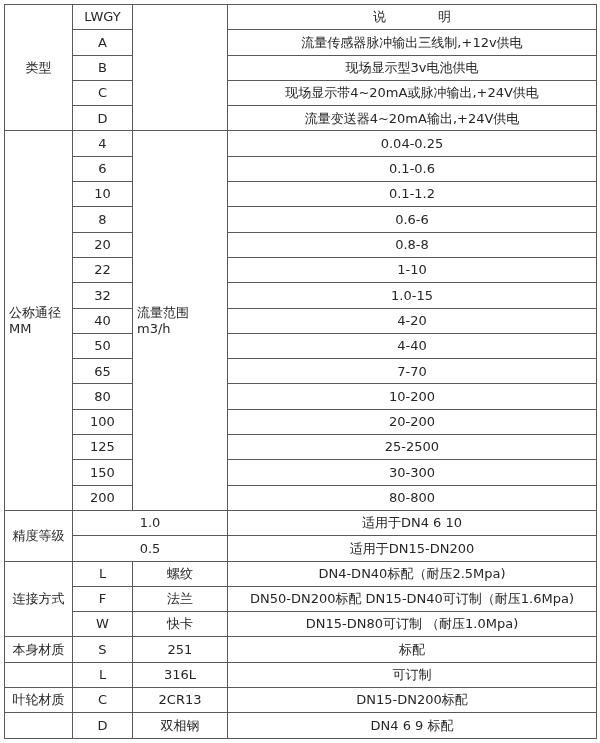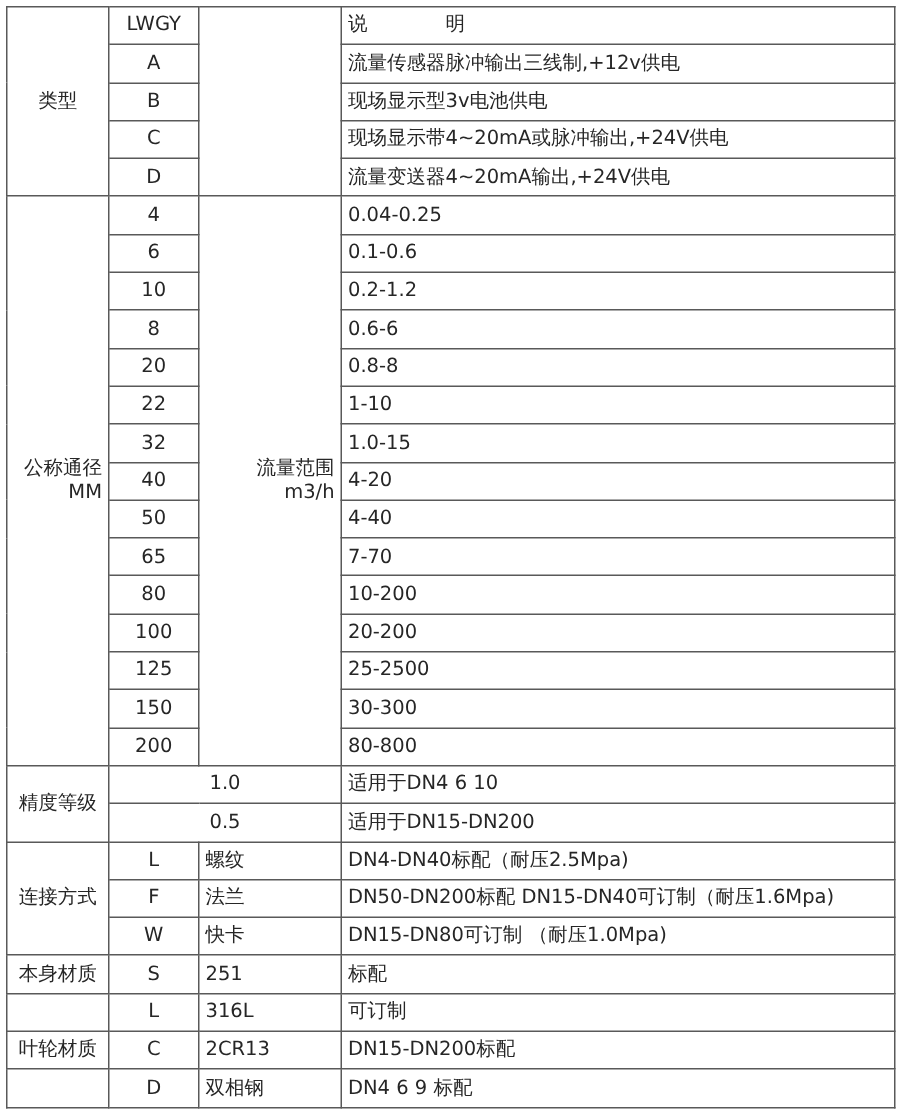--- a/index.html
+++ b/index.html
@@ -26,22 +26,22 @@
   }
   table.spec td {
     border: 1px solid #595959;
     padding: 0 4px;
     overflow: hidden;
     white-space: nowrap;
     vertical-align: middle;
     line-height: 1.2;
   }
   td.c { text-align: center; }
-  td.l { text-align: left; }
-  .two-line div { text-align: right; }
+  td.l { text-align: center; }
+  .two-line div { text-align: left; }
   col.col1 { width: 68px; }
   col.col2 { width: 60px; }
   col.col3 { width: 95px; }
   col.col4 { width: 369px; }
 </style>
 </head>
 <body>
 
 <div class="page">
   <table class="spec">
@@ -87,21 +87,21 @@
           <div>m3/h</div>
         </td>
         <td class="l">0.04-0.25</td>
       </tr>
       <tr>
         <td class="c">6</td>
         <td class="l">0.1-0.6</td>
       </tr>
       <tr>
         <td class="c">10</td>
-        <td class="l">0.2-1.2</td>
+        <td class="l">0.1-1.2</td>
       </tr>
       <tr>
         <td class="c">8</td>
         <td class="l">0.6-6</td>
       </tr>
       <tr>
         <td class="c">20</td>
         <td class="l">0.8-8</td>
       </tr>
       <tr>

